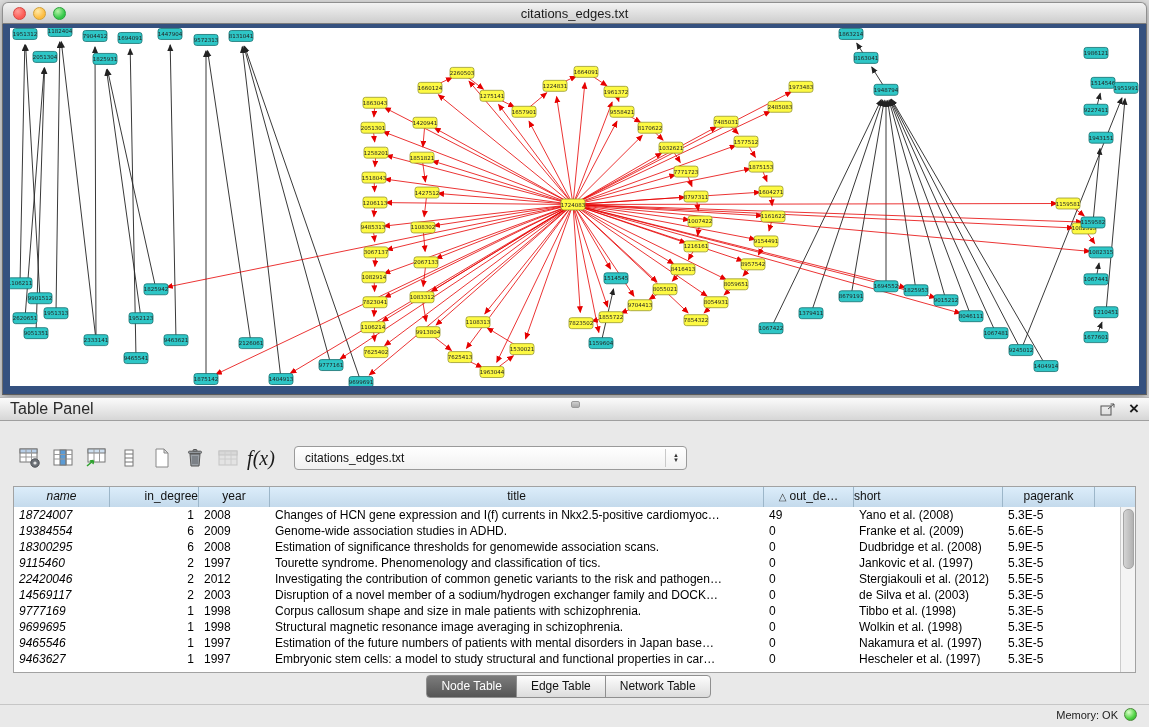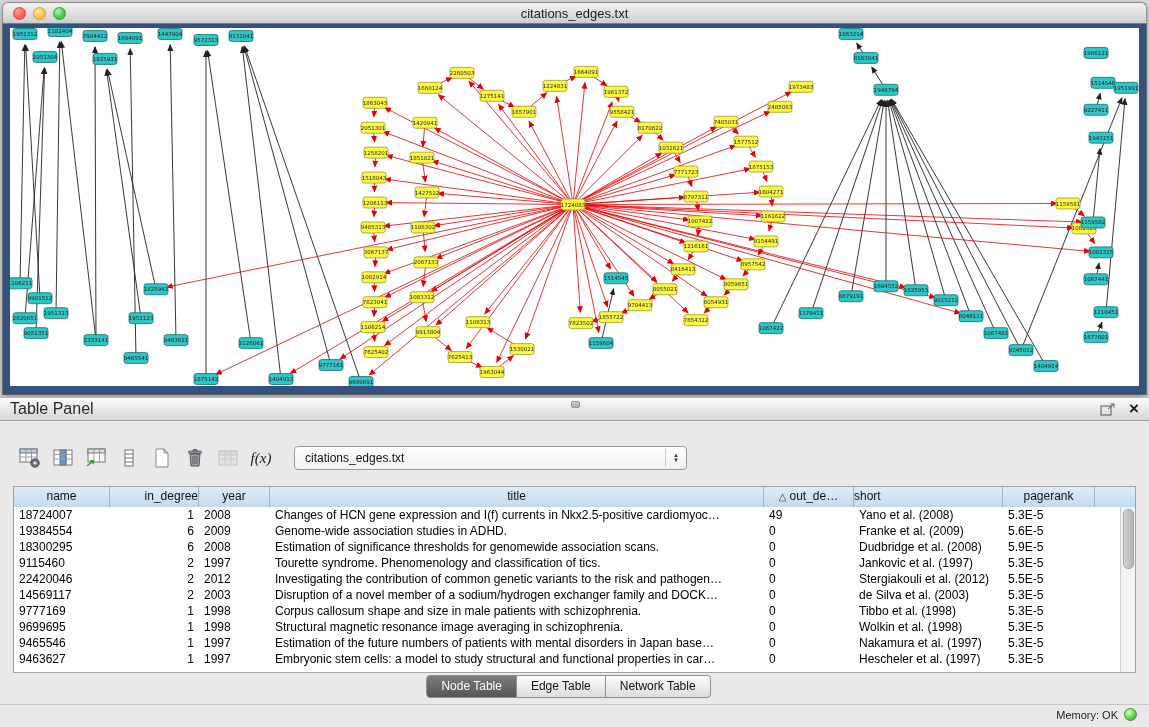--- a/index.html
+++ b/index.html
@@ -35,38 +35,38 @@
   .tpanel{position:absolute;top:397px;left:0;width:1149px;height:330px;background:#e9e9e9;border-top:1px solid #b5b5b5;}
   .tp-header{height:22px;background:linear-gradient(#fbfbfb,#d6d6d6);
     border-bottom:1px solid #9f9f9f;display:flex;align-items:center;padding:0 10px;position:relative;}
   .tp-title{font-size:16px;color:#2a2a2a;}
   .tp-grip{position:absolute;left:50%;top:3px;width:7px;height:5px;margin-left:-4px;
     background:linear-gradient(#cfcfcf,#a9a9a9);border:1px solid #9a9a9a;border-radius:2px;}
   .tp-actions{margin-left:auto;display:flex;align-items:center;gap:12px;}
   .tp-close{font-size:17px;font-weight:bold;color:#1a1a1a;line-height:14px;cursor:default;}
   .toolbar{position:absolute;top:44px;left:16px;right:16px;height:32px;display:flex;align-items:center;gap:5px;}
   .tbtn{width:28px;height:30px;display:flex;align-items:center;justify-content:center;border-radius:4px;}
-  .fx{font-family:"Liberation Serif", serif;font-style:italic;font-size:15px;color:#1a1a1a;}
+  .fx{font-family:"Liberation Serif", serif;font-style:italic;font-size:20px;color:#1a1a1a;}
   .dropdown{width:393px;height:24px;margin-left:14px;background:linear-gradient(#ffffff,#f1f1f1);
     border:1px solid #9a9a9a;border-radius:4px;display:flex;align-items:center;
     padding-left:10px;font-size:12px;color:#111;box-sizing:border-box;}
   .dd-arrows{margin-left:auto;display:flex;flex-direction:column;justify-content:center;
     font-size:6px;line-height:5px;color:#333;padding:0 7px;height:18px;border-left:1px solid #c9c9c9;}
   
   .tablewrap{position:absolute;top:88px;left:13px;width:1123px;height:187px;background:#ffffff;
     border:1px solid #a2a2a2;box-sizing:border-box;overflow:hidden;}
   .thead{display:flex;height:20px;background:linear-gradient(#dcedfa,#c4daec);border-bottom:1px solid #9ab2c5;}
   .hcell{font-size:12px;color:#111;text-align:center;line-height:19px;
     border-right:1px solid #9cb6c9;box-sizing:border-box;white-space:nowrap;overflow:hidden;}
   .hfill{flex:1;border-right:none;}
   .sortmark{font-size:10px;color:#333;margin-right:3px;}
   .tbody{position:absolute;top:20px;left:0;right:15px;bottom:0;background:#fff;}
   .trow{display:flex;height:16px;line-height:16px;font-size:12px;color:#000;}
   .tcell{padding:0 5px;white-space:nowrap;overflow:hidden;box-sizing:border-box;}
-  .c0{width:96px;} .c1{width:89px;text-align:right;} .c2{width:71px;} .c3{width:494px;} .c4{width:90px;} .c5{width:149px;text-align:left;} .c6{width:92px;}
+  .c0{width:96px;font-style:italic;} .c1{width:89px;text-align:right;} .c2{width:71px;} .c3{width:494px;} .c4{width:90px;} .c5{width:149px;text-align:left;} .c6{width:92px;}
   .vscroll{position:absolute;top:20px;right:0;width:15px;bottom:0;background:#f4f4f4;border-left:1px solid #cccccc;box-sizing:border-box;}
   .thumb{position:absolute;top:2px;left:2px;width:9px;height:58px;border-radius:5px;
     background:linear-gradient(90deg,#d4d4d4,#b2b2b2);border:1px solid #a5a5a5;}
   
   .tabs{position:absolute;top:277px;left:0;right:12px;display:flex;justify-content:center;}
   .tab{height:21px;line-height:21px;padding:0 14px;font-size:12px;color:#111;
     background:linear-gradient(#fdfdfd,#dcdcdc);border:1px solid #8f8f8f;margin-left:-1px;}
   .tab:first-child{border-radius:4px 0 0 4px;margin-left:0;}
   .tab:last-child{border-radius:0 4px 4px 0;}
   .tab.sel{background:linear-gradient(#7c7c7c,#555555);color:#ffffff;}

